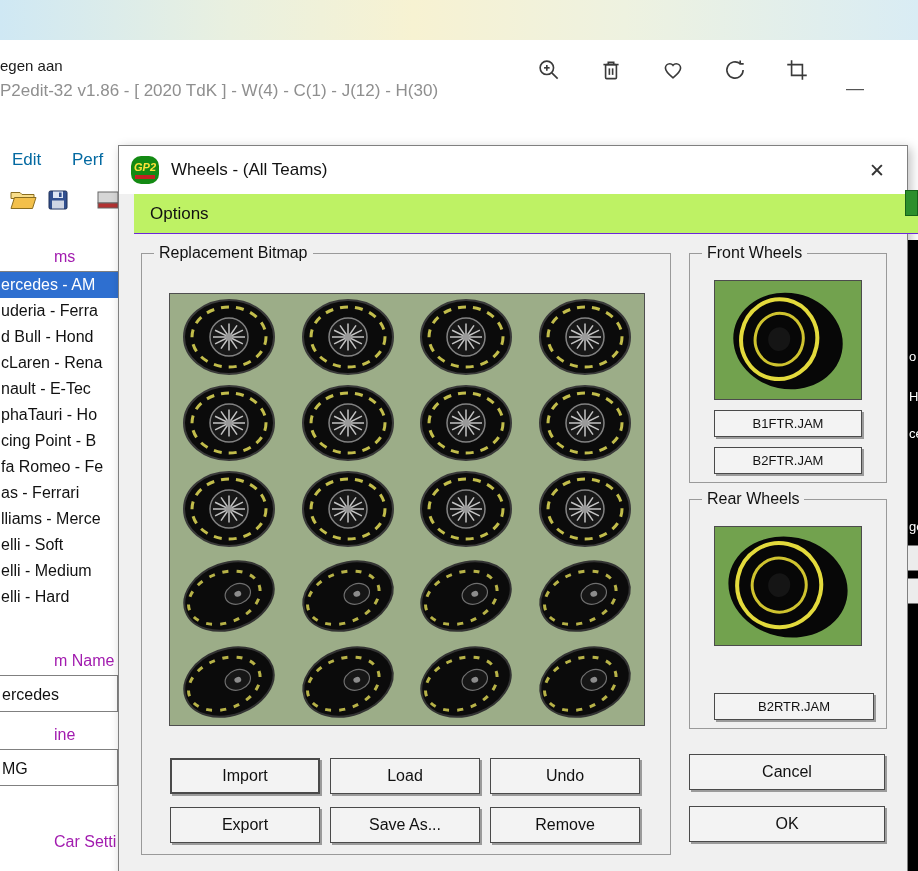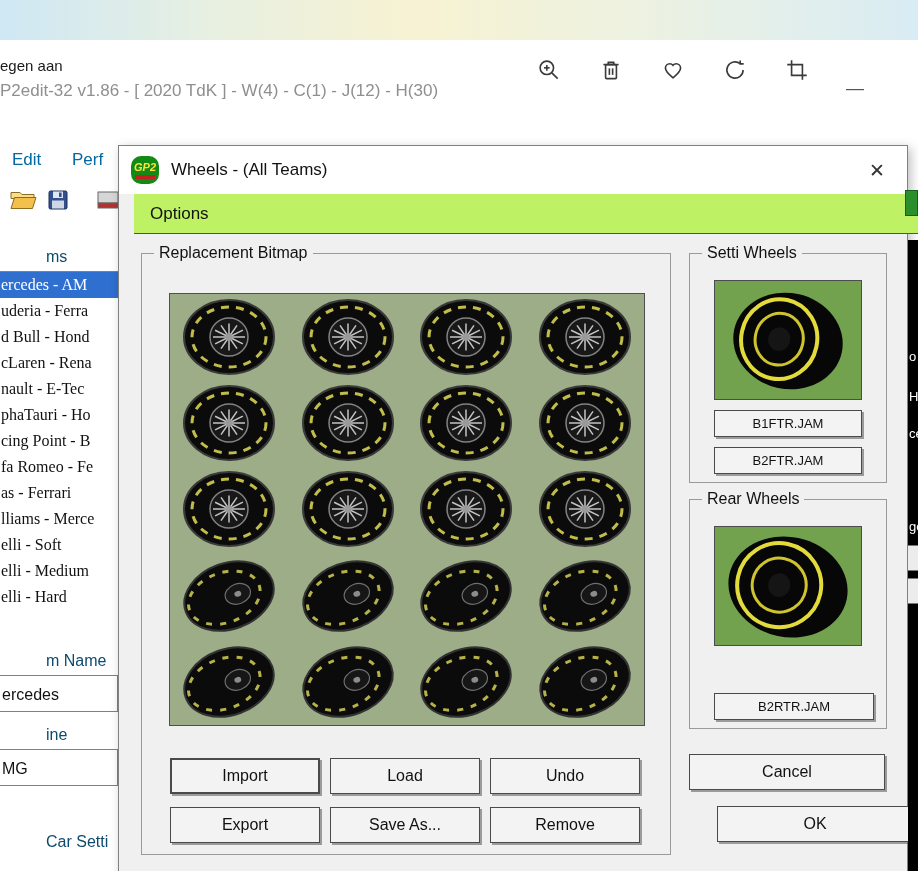--- a/index.html
+++ b/index.html
@@ -19,24 +19,24 @@
   .top-strip{left:0;top:0;width:918px;height:40px;
     background:linear-gradient(90deg,#cfe8f4 0%,#e9f0e0 25%,#f7f2d2 45%,#eef2e0 68%,#d9ecf4 100%);}
   .ph-label{top:57px;left:0;font-size:15px;color:#1a1a1a;white-space:nowrap;}
   .ph-icon{width:26px;height:26px;top:57px;}
   .ph-icon svg{width:26px;height:26px;}
   .win-title{top:81px;left:0;font-size:17px;color:#8f8f8f;white-space:nowrap;}
   .win-min{top:78px;left:846px;font-size:18px;color:#555;}
   .menu-item{top:150px;font-size:17px;color:#0369a1;}
   .tb-icon{top:188px;}
   
-  .sb-label{left:0;font-size:16px;color:#0c4a6e;white-space:nowrap;padding-left:46px;}
+  .sb-label{left:8px;font-size:16px;color:#a21caf;white-space:nowrap;padding-left:46px;}
   .listbox{left:0;top:271px;width:118px;height:341px;background:#fff;
     border-top:1px solid #808080;border-right:1px solid #808080;overflow:hidden;}
-  .list-row{height:26px;line-height:26px;font-size:16px;padding-left:1px;white-space:nowrap;color:#111;font-family:Liberation Serif, serif;}
+  .list-row{height:26px;line-height:26px;font-size:16px;padding-left:1px;white-space:nowrap;color:#111;}
   .list-row.selected{background:var(--sel);color:#fff;}
   .sb-field{left:0;width:118px;height:37px;background:#fff;
     border-top:1px solid #808080;border-bottom:1px solid #808080;border-right:1px solid #808080;
     font-size:16px;line-height:37px;padding-left:2px;box-sizing:border-box;white-space:nowrap;}
   
   .dialog{left:118px;top:145px;width:790px;height:742px;background:var(--dialog-bg);
     border:1px solid #808080;box-shadow:3px 3px 10px rgba(0,0,0,.25);box-sizing:border-box;}
   .dlg-titlebar{left:0;top:0;width:100%;height:48px;background:#fff;}
   .dlg-logo{left:12px;top:10px;width:28px;height:28px;background:var(--logo-green);
     display:flex;flex-direction:column;align-items:center;justify-content:center;border-radius:10px;}
@@ -516,21 +516,21 @@
         </div>
       <div class="abs btn default" style="left:28px;top:504px;width:150px;height:36px">Import</div>
       <div class="abs btn" style="left:188px;top:504px;width:150px;height:36px">Load</div>
       <div class="abs btn" style="left:348px;top:504px;width:150px;height:36px">Undo</div>
       <div class="abs btn" style="left:28px;top:553px;width:150px;height:36px">Export</div>
       <div class="abs btn" style="left:188px;top:553px;width:150px;height:36px">Save As...</div>
       <div class="abs btn" style="left:348px;top:553px;width:150px;height:36px">Remove</div>
     </div>
 
     <div class="abs groupbox" style="left:570px;top:107px;width:196px;height:228px">
-      <span class="gb-label">Setti Wheels</span>
+      <span class="gb-label">Front Wheels</span>
       <div class="abs preview" id="front-preview" style="left:24px;top:26px;width:148px;height:120px"><svg width="146" height="118" viewBox="0 0 146 118">
     <g transform="rotate(12 73 60)">
       <ellipse cx="73" cy="60" rx="55" ry="48" fill="#070707"></ellipse>
       <ellipse cx="64" cy="60" rx="38" ry="40" fill="none" stroke="#e3da3c" stroke-width="4"></ellipse>
       <ellipse cx="64" cy="60" rx="24" ry="26" fill="none" stroke="#cfc32f" stroke-width="3"></ellipse>
       <ellipse cx="64" cy="60" rx="11" ry="12" fill="#151515"></ellipse>
     </g>
   </svg></div>
       <div class="abs btn small" style="left:24px;top:156px;width:148px;height:27px">B1FTR.JAM</div>
       <div class="abs btn small" style="left:24px;top:193px;width:148px;height:27px">B2FTR.JAM</div>
@@ -543,21 +543,21 @@
       <ellipse cx="73" cy="60" rx="60" ry="50" fill="#070707"></ellipse>
       <ellipse cx="64" cy="60" rx="42" ry="42" fill="none" stroke="#e3da3c" stroke-width="4"></ellipse>
       <ellipse cx="64" cy="60" rx="27" ry="27" fill="none" stroke="#cfc32f" stroke-width="3"></ellipse>
       <ellipse cx="64" cy="60" rx="11" ry="12" fill="#151515"></ellipse>
     </g>
   </svg></div>
       <div class="abs btn small" style="left:24px;top:193px;width:160px;height:27px">B2RTR.JAM</div>
     </div>
 
     <div class="abs btn" style="left:570px;top:608px;width:196px;height:36px">Cancel</div>
-    <div class="abs btn" style="left:598px;top:660px;width:196px;height:36px">OK</div>
+    <div class="abs btn" style="left:570px;top:660px;width:196px;height:36px">OK</div>
   </div>
 
   <div class="abs edge-green"></div>
   <div class="abs edge-strip" id="edge-strip">
     <div class="edge-sliver" style="top:305px"></div>
     <div class="edge-sliver" style="top:338px"></div>
   <span class="edge-frag" style="top: 110px;">o</span>
       <span class="edge-frag" style="top: 150px;">H</span>
       <span class="edge-frag" style="top: 187px;">ce</span>
       <span class="edge-frag" style="top: 280px;">ge</span>

